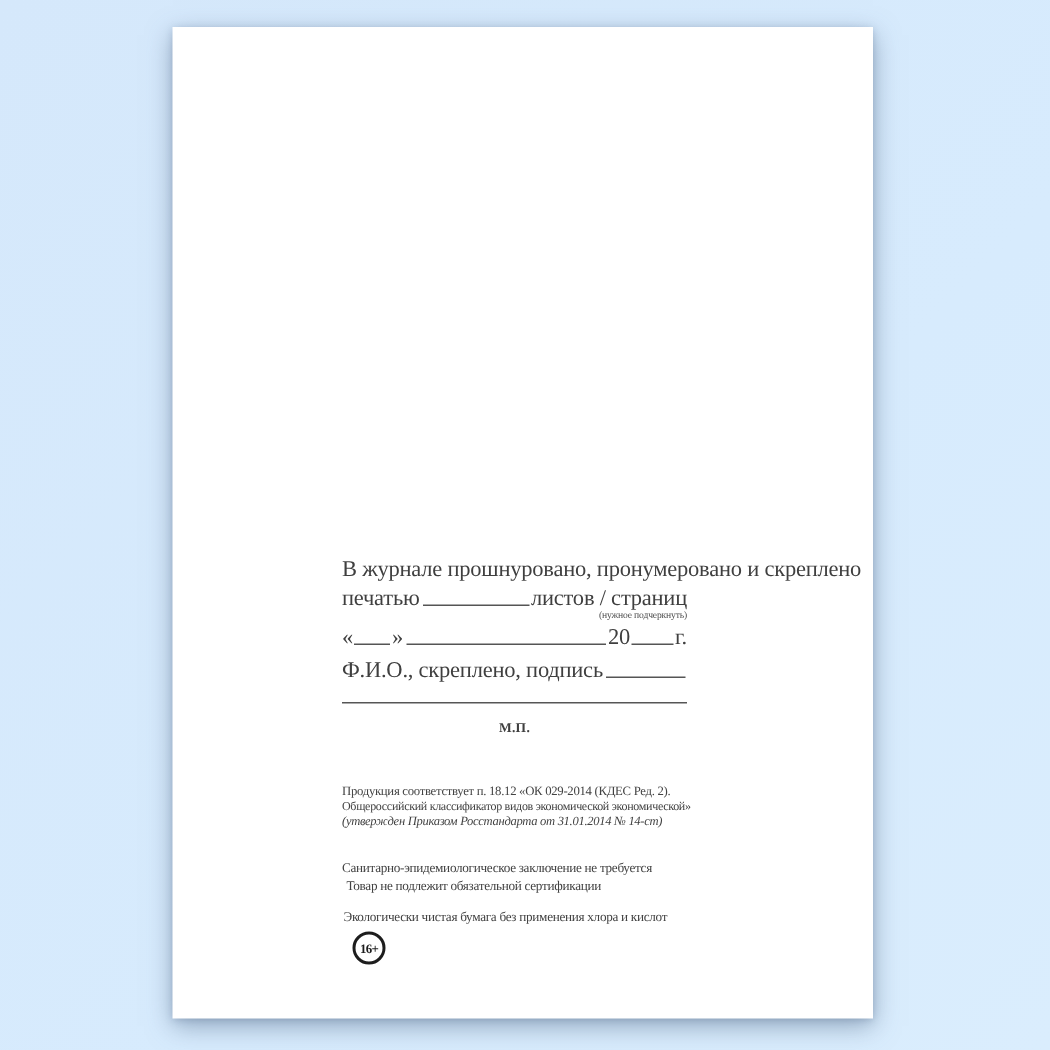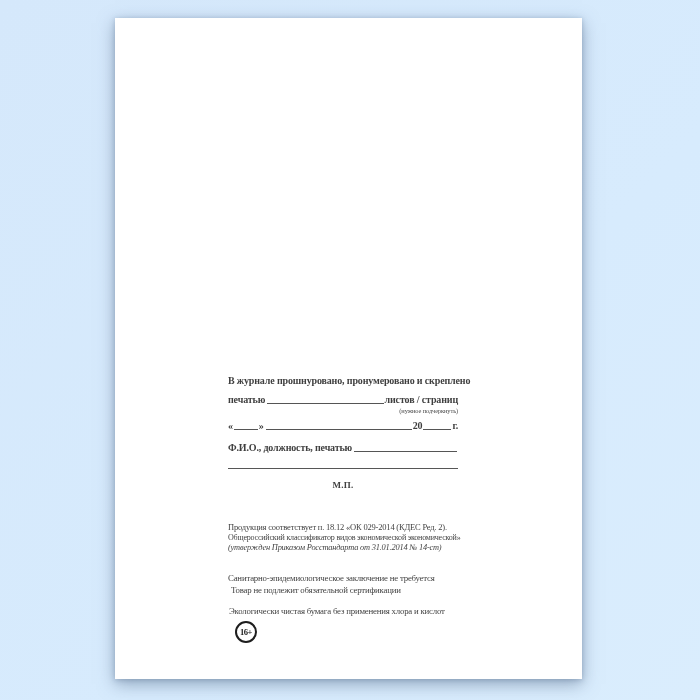--- a/index.html
+++ b/index.html
@@ -23,21 +23,21 @@
   .content {
     position: absolute;
     left: 113px;
     top: 0;
     width: 230px;
     height: 100%;
     color: #3f3f3f;
   }
   .row { position: absolute; left: 0; right: 0; white-space: nowrap; }
 
-  .b-line { font-size: 10px; font-weight: 700; letter-spacing: -0.15px; line-height: 11px; }
+  .b-line { font-size: 15px; font-weight: 400; letter-spacing: -0.15px; line-height: 11px; }
   .flexrow { display: flex; align-items: flex-end; }
   .fill { flex: 1 1 auto; border-bottom: 1.2px solid #555; margin: 0 1px 1.5px 2px; }
   .fill-fixed-sm { flex: 0 0 24px; border-bottom: 1.2px solid #555; margin: 0 1px 1.5px 1px; }
   .fill-fixed-md { flex: 0 0 28px; border-bottom: 1.2px solid #555; margin: 0 1px 1.5px 1px; }
 
   .note-line { font-size: 6.4px; text-align: right; letter-spacing: -0.1px; color: #4a4a4a; }
   .rule { border-bottom: 1.3px solid #565656; height: 0; }
   .seal { font-size: 9px; font-weight: 600; text-align: center; letter-spacing: 0.2px; }
 
   .body-line { font-size: 8.8px; letter-spacing: -0.2px; line-height: 10px; color: #424242; }
@@ -81,21 +81,21 @@
         <span>«</span>
         <span class="fill-fixed-sm"></span>
         <span>»</span>
         <span class="fill"></span>
         <span>20</span>
         <span class="fill-fixed-md"></span>
         <span>г.</span>
       </div>
 
       <div class="row b-line flexrow" style="top:424px">
-        <span>Ф.И.О., должность, печатью</span>
+        <span>Ф.И.О., скреплено, подпись</span>
         <span class="fill"></span>
       </div>
 
       <div class="row rule" style="top:450px"></div>
 
       <div class="row seal" style="top:462px">М.П.</div>
 
       <div class="row body-line" style="top:504px; font-size:8.5px">Продукция соответствует п. 18.12 «ОК 029-2014 (КДЕС Ред. 2).</div>
       <div class="row small-line" style="top:515px">Общероссийский классификатор видов экономической экономической»</div>
       <div class="row small-line italic" style="top:525px; font-size:8.4px">(утвержден Приказом Росстандарта от 31.01.2014 № 14-ст)</div>

